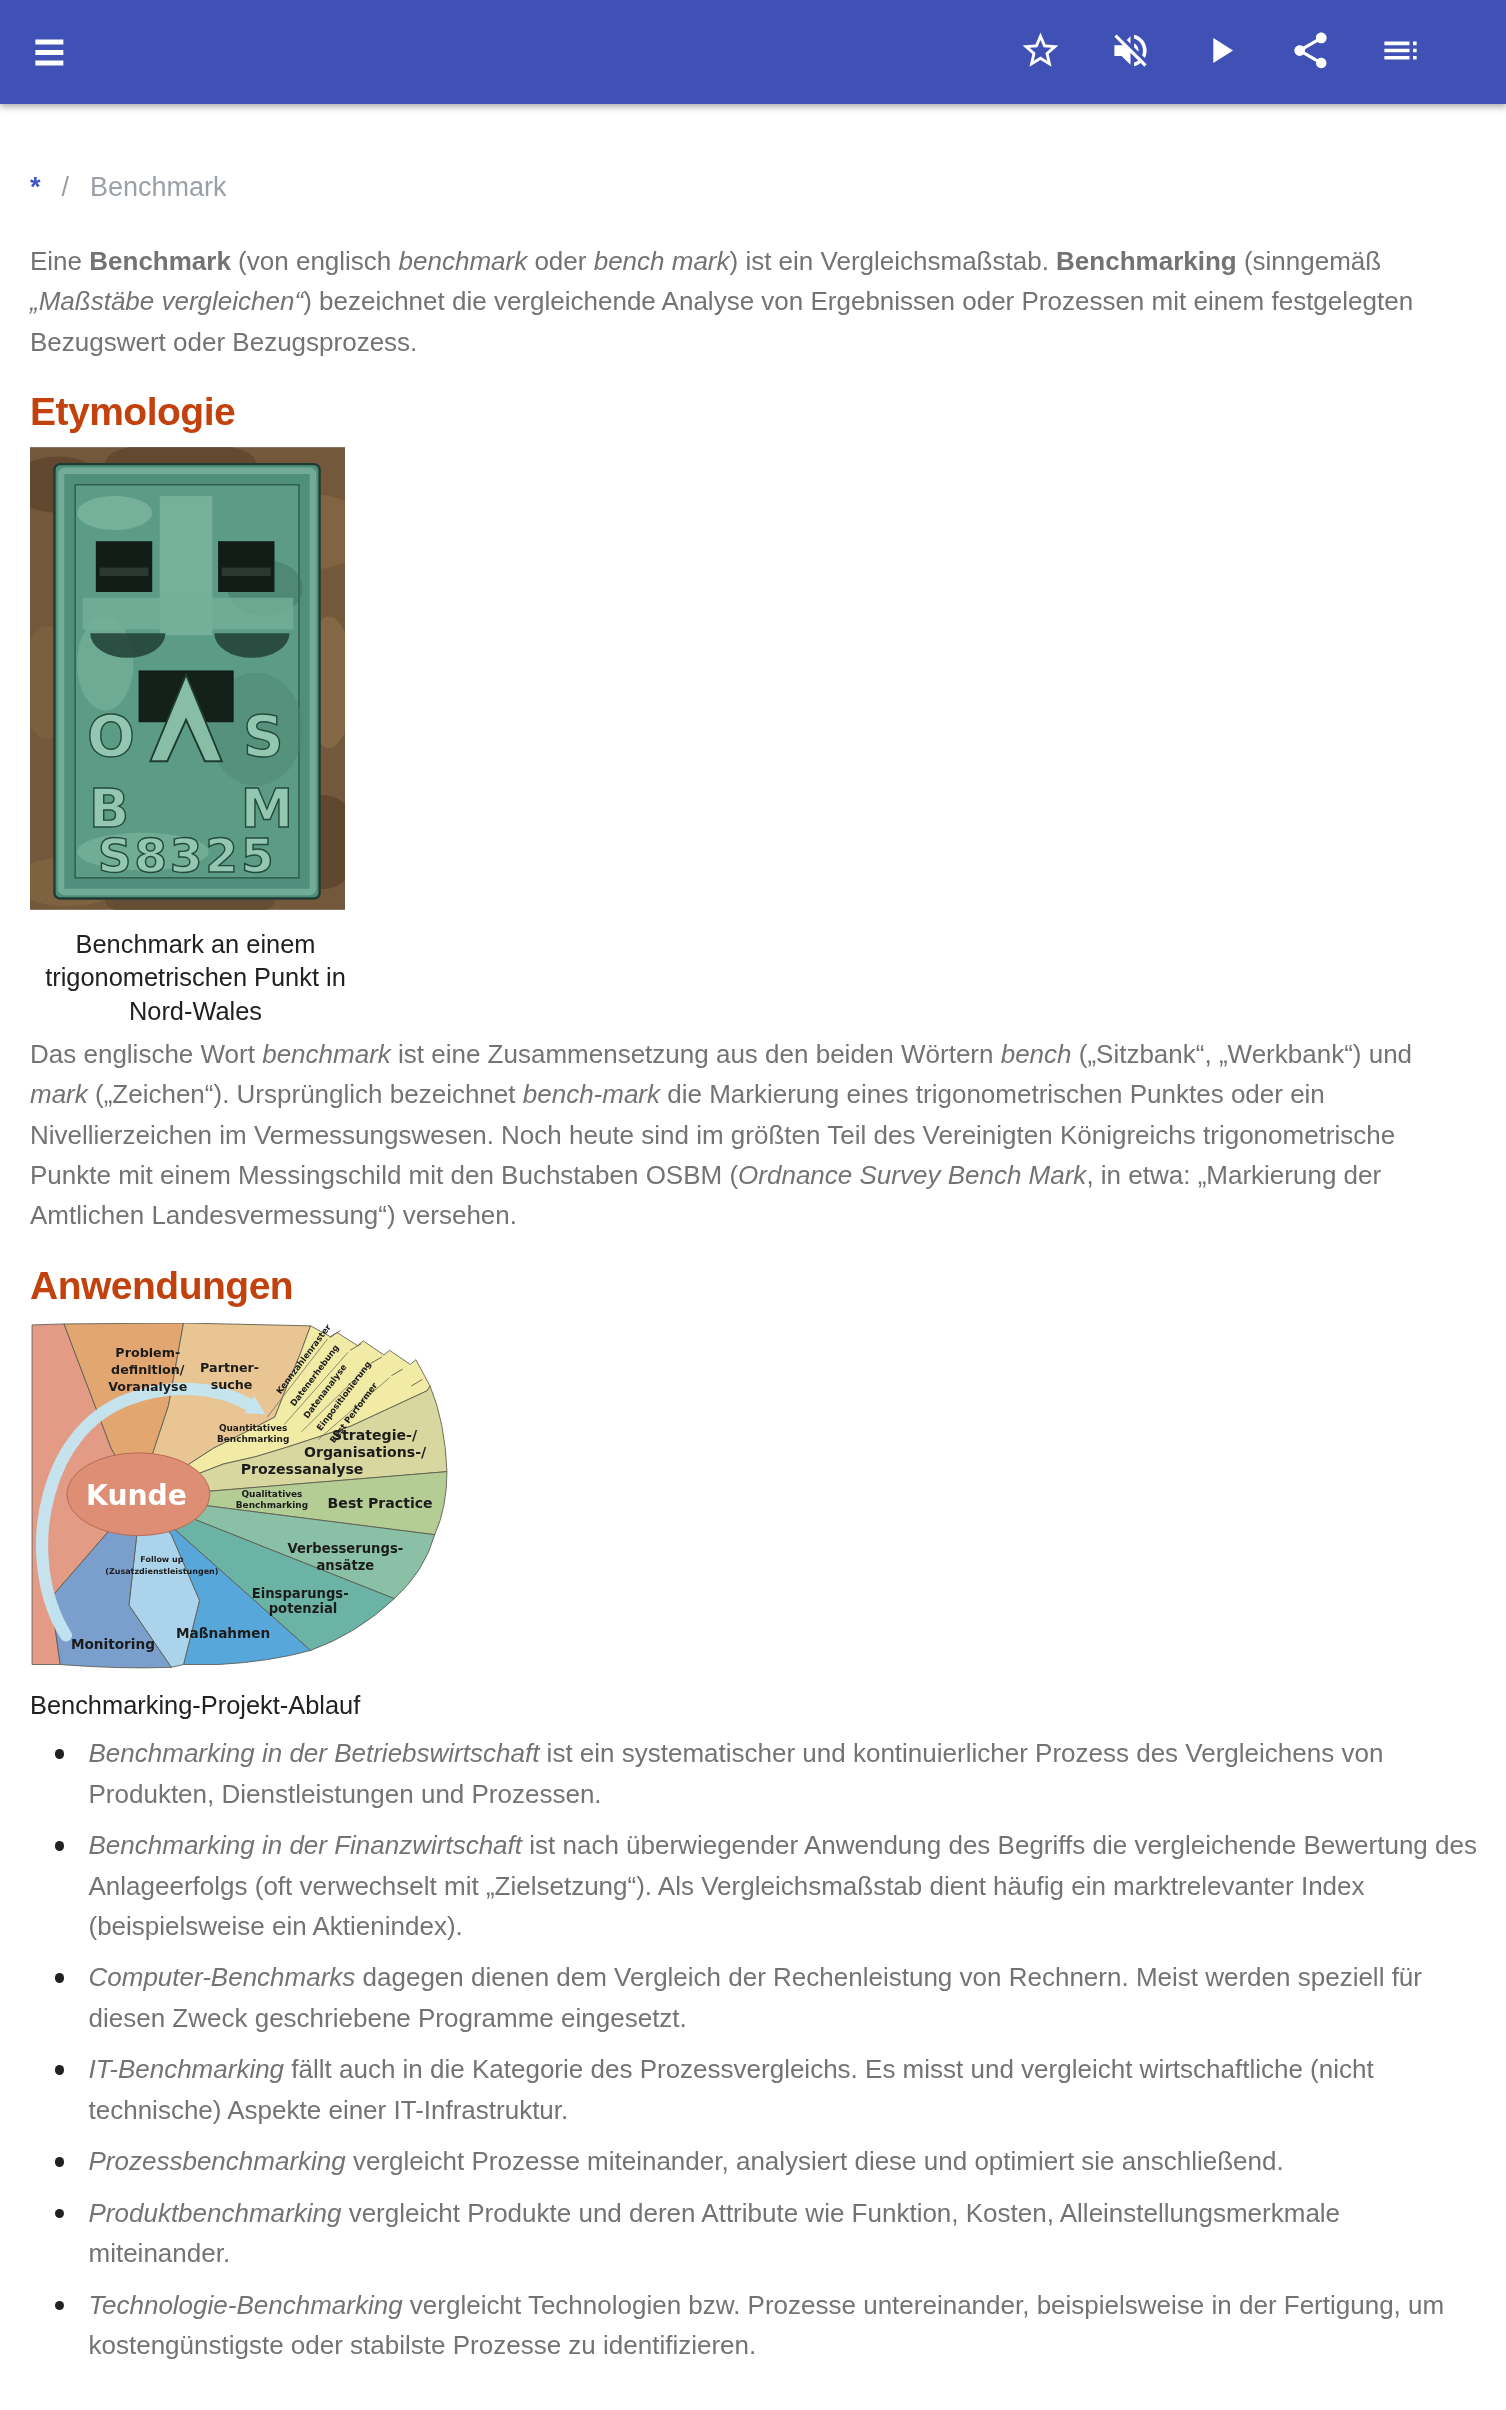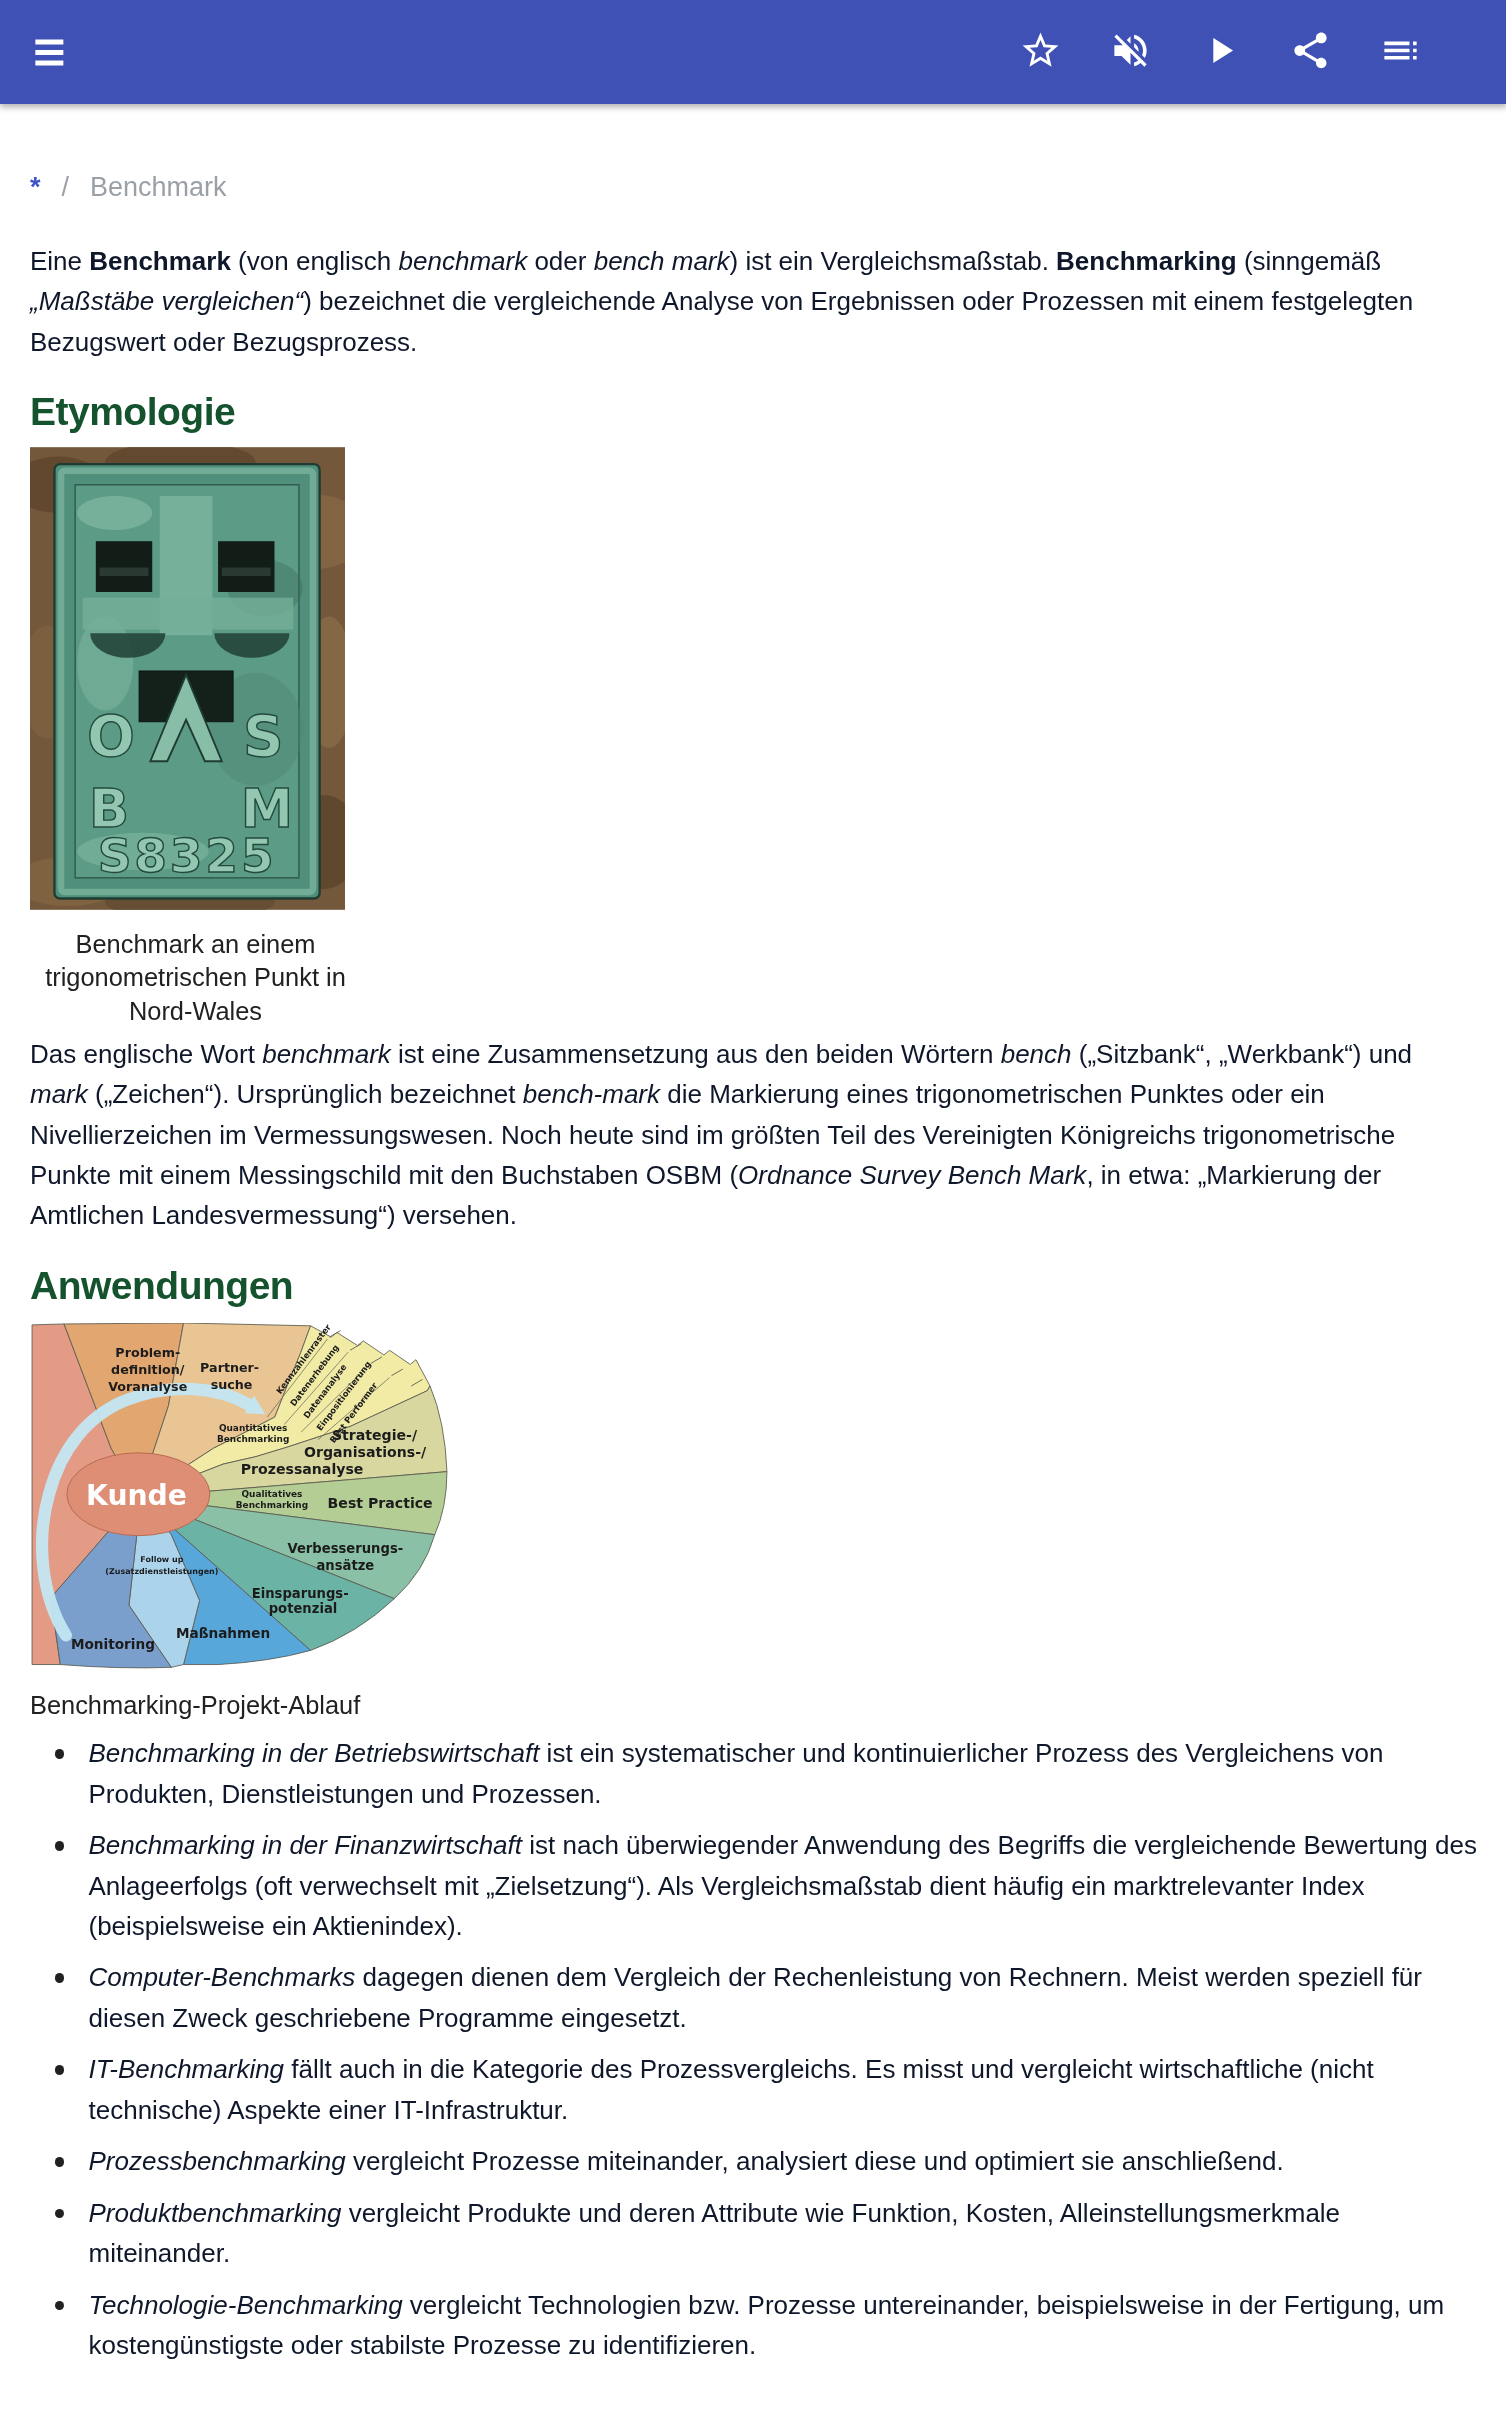--- a/index.html
+++ b/index.html
@@ -10,23 +10,23 @@
   .appbar .left{padding-left:32px;display:flex;align-items:center;}
   .appbar .right{display:flex;align-items:center;gap:47px;padding-right:85px;}
   .iconbtn{width:43px;height:43px;display:flex;align-items:center;justify-content:center;cursor:pointer;}
   .iconbtn svg{width:43px;height:43px;fill:#fff;}
   
   main{padding:0 30px;}
   .breadcrumb{margin-top:68px;font-size:27px;display:flex;align-items:center;gap:21px;}
   .breadcrumb .root{color:#3D55C8;font-weight:700;}
   .breadcrumb .sep{color:#9aa0a6;}
   .breadcrumb .current{color:#9aa0a6;}
-  p.body, li{font-size:26px;line-height:1.55;color:#0f172a;}
+  p.body, li{font-size:26px;line-height:1.55;color:#737373;}
   p.body{margin:38px 0 24.5px 0;}
-  h2{font-size:39px;font-weight:700;color:#14532d;margin:28px 0 13px 0;letter-spacing:-0.5px;}
+  h2{font-size:39px;font-weight:700;color:#c2410c;margin:28px 0 13px 0;letter-spacing:-0.5px;}
   figure{margin:5.6px 0 0 0;}
   figcaption{font-size:25.4px;line-height:1.32;color:#202122;margin-top:13px;}
   .photo-figure figcaption{width:331px;margin-top:15px;text-align:center;}
   .etym-p{margin-top:5.6px !important;}
   ul.blist{list-style:none;margin:9.4px 0 3.8px 0;padding:0 0 0 24.5px;}
   ul.blist li{position:relative;padding-left:34px;margin:11.3px 0;}
   ul.blist li::before{content:"";position:absolute;left:0;top:16px;width:9.4px;height:9.4px;border-radius:50%;background:#202122;}
   i{font-style:italic;} b{font-weight:700;}
   svg text{font-family:"DejaVu Sans","Liberation Sans",sans-serif;}
   .diagram-figure{margin-top:15px;}

